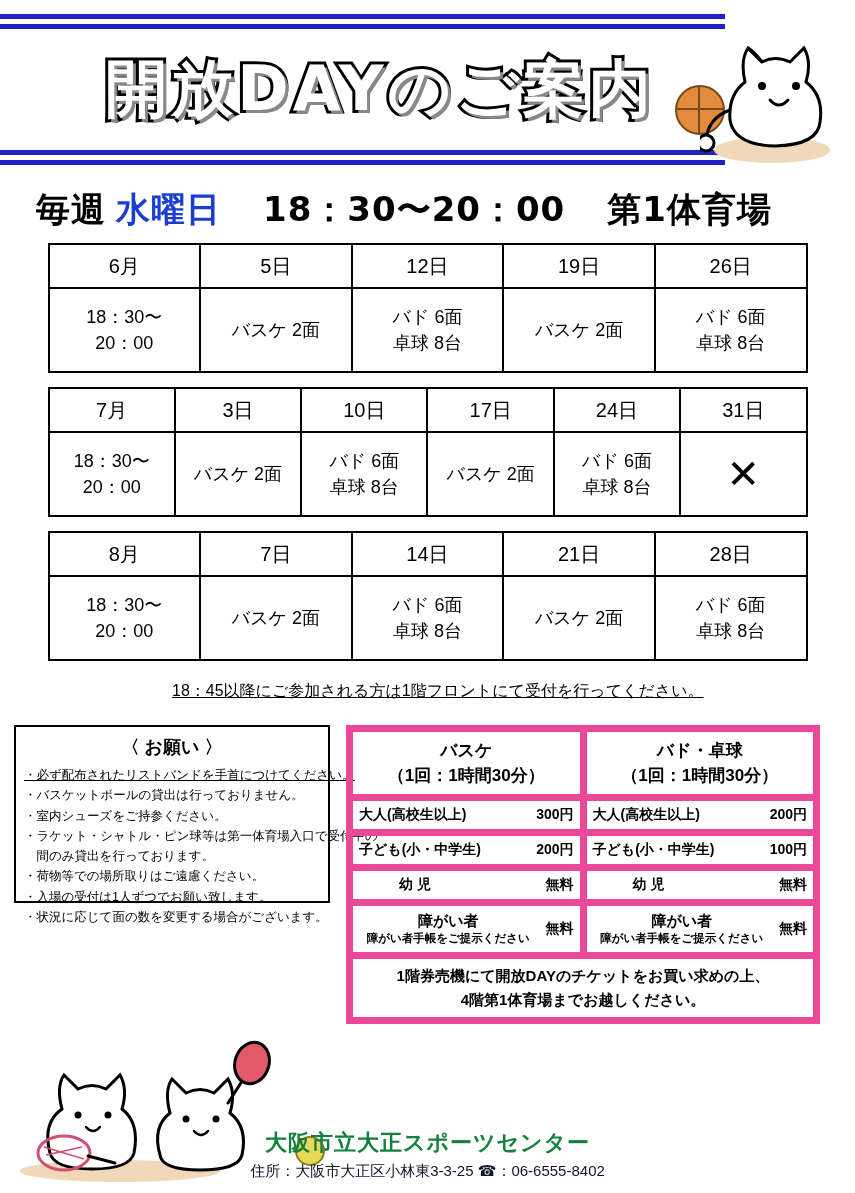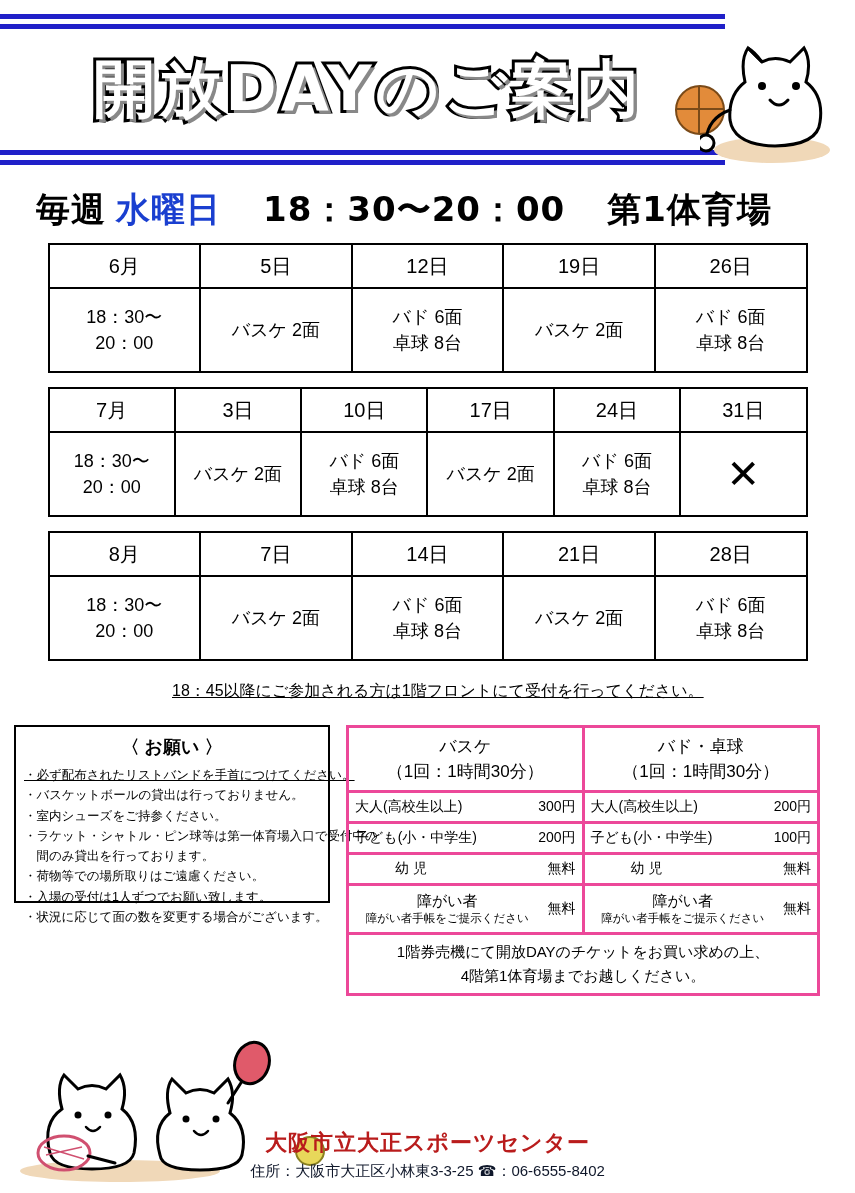--- a/index.html
+++ b/index.html
@@ -11,21 +11,21 @@
   .page{position:relative;width:855px;height:1193px;}
 
   
   .header{position:relative;height:185px;}
   .bluebar{position:absolute;left:0;width:725px;height:5px;background:#2020c8;}
   .bluebar.b1{top:14px;}
   .bluebar.b2{top:24px;}
   .bluebar.b3{top:150px;}
   .bluebar.b4{top:160px;}
   .title{
-    position:absolute;left:18px;top:36px;width:700px;height:105px;
+    position:absolute;left:30px;top:36px;width:700px;height:105px;
     display:flex;align-items:center;justify-content:center;
     font-family:"DejaVu Sans",sans-serif;
     font-size:62px;font-weight:bold;letter-spacing:4px;
     color:#ffffff;
     -webkit-text-stroke:6px #000;
     paint-order:stroke fill;
     text-shadow:3px 3px 0 #888;
   }
   .title span{position:relative;}
 
@@ -74,33 +74,33 @@
   }
   .onegai h3{margin:2px 0 6px 0;text-align:center;font-size:18px;font-weight:bold;}
   .onegai ul{list-style:none;margin:0;padding:0;font-size:12.5px;line-height:1.62;}
   .onegai li{white-space:nowrap;}
   .onegai li.first{text-decoration:underline;}
   .onegai li.cont{padding-left:0;}
 
   table.price{
     border-collapse:collapse;width:474px;table-layout:fixed;
   }
-  table.price td{border:3px solid #ec4899;font-size:15px;padding:5px 6px;vertical-align:middle;}
+  table.price td{border:7px solid #ec4899;font-size:15px;padding:5px 6px;vertical-align:middle;font-weight:bold;}
   table.price td.h{text-align:center;font-size:17px;line-height:1.5;height:52px;}
   .prow{display:flex;justify-content:space-between;align-items:center;}
   .prow .lbl{font-size:14px;}
   .prow .val{font-size:14px;padding-left:8px;}
   .ctr{text-align:center;}
   td.note{text-align:center;font-size:14px;line-height:1.6;padding:6px 4px;}
   .twoline{line-height:1.35;}
   .twoline .sm{font-size:11.5px;}
 
   
   .footer{position:absolute;left:0;bottom:12px;width:855px;text-align:center;}
-  .footer .name{font-size:22px;font-weight:bold;letter-spacing:1px;color:#b91c1c;}
+  .footer .name{font-size:22px;font-weight:bold;letter-spacing:1px;color:#15803d;}
   .footer .addr{font-size:15px;margin-top:4px;color:#0f172a;}
 
   
   .cat-bottom{position:absolute;left:10px;bottom:10px;width:330px;height:160px;}
 </style>
 </head>
 <body>
 
 <div class="page">
 

